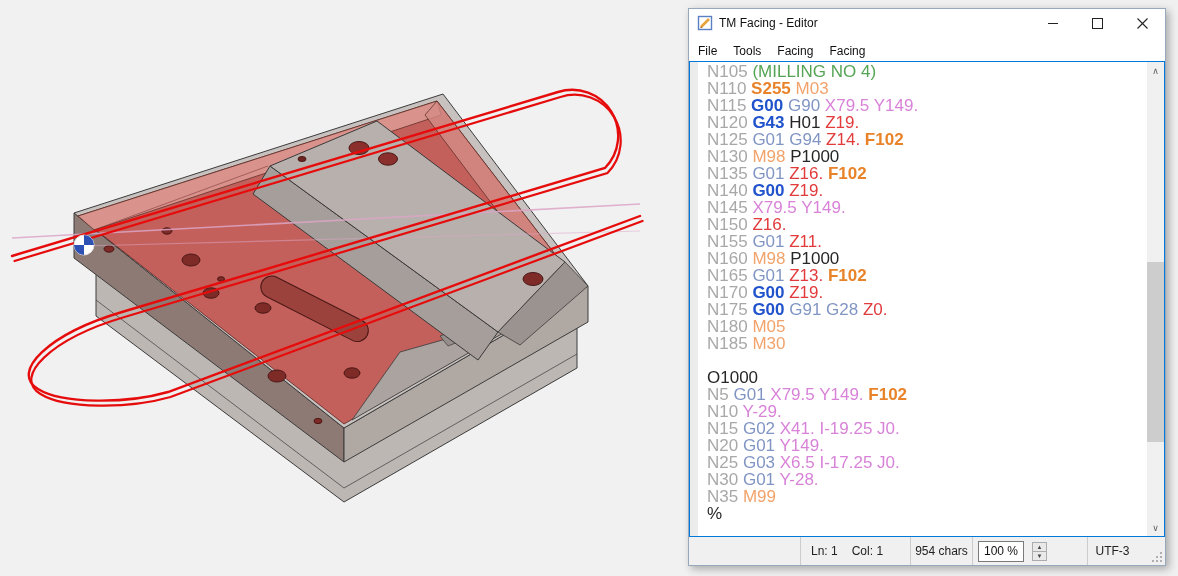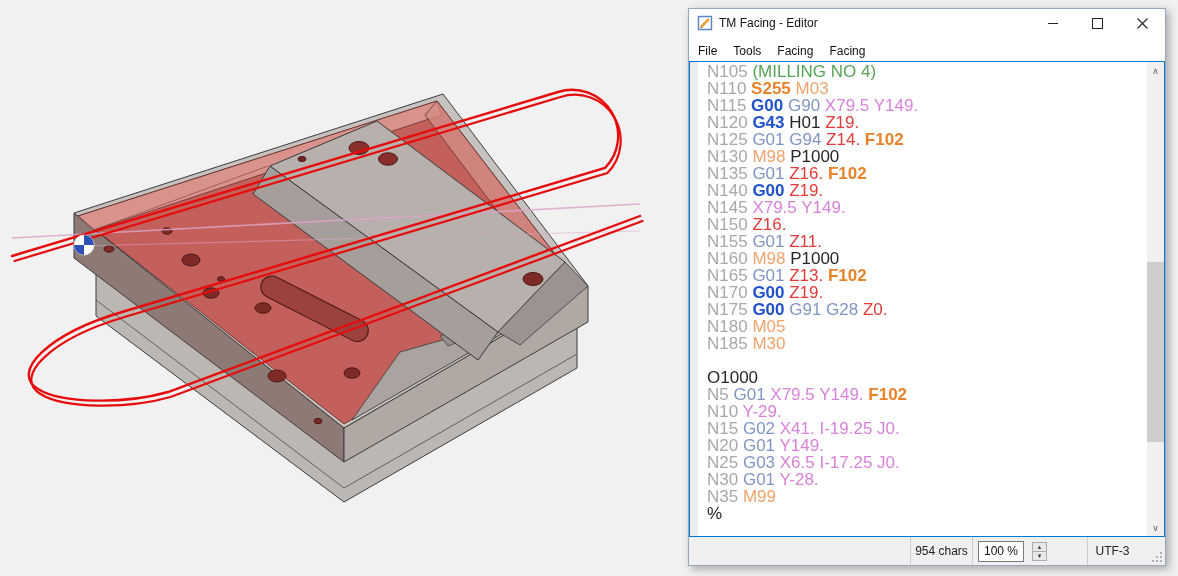--- a/index.html
+++ b/index.html
@@ -191,20 +191,24 @@
     <div class="code"><div class="cl"><span class="tk-ln">N105 </span><span class="tk-cm">(MILLING NO 4)</span></div><div class="cl"><span class="tk-ln">N110 </span><span class="tk-fb">S255</span><span class="tk-bk"> </span><span class="tk-mm">M03</span></div><div class="cl"><span class="tk-ln">N115 </span><span class="tk-gb">G00</span><span class="tk-bk"> </span><span class="tk-gm">G90</span><span class="tk-bk"> </span><span class="tk-xy">X79.5 Y149.</span></div><div class="cl"><span class="tk-ln">N120 </span><span class="tk-gb">G43</span><span class="tk-bk"> H01 </span><span class="tk-zz">Z19.</span></div><div class="cl"><span class="tk-ln">N125 </span><span class="tk-gm">G01 G94 </span><span class="tk-zz">Z14. </span><span class="tk-fb">F102</span></div><div class="cl"><span class="tk-ln">N130 </span><span class="tk-mm">M98 </span><span class="tk-bk">P1000</span></div><div class="cl"><span class="tk-ln">N135 </span><span class="tk-gm">G01 </span><span class="tk-zz">Z16. </span><span class="tk-fb">F102</span></div><div class="cl"><span class="tk-ln">N140 </span><span class="tk-gb">G00</span><span class="tk-zz"> Z19.</span></div><div class="cl"><span class="tk-ln">N145 </span><span class="tk-xy">X79.5 Y149.</span></div><div class="cl"><span class="tk-ln">N150 </span><span class="tk-zz">Z16.</span></div><div class="cl"><span class="tk-ln">N155 </span><span class="tk-gm">G01 </span><span class="tk-zz">Z11.</span></div><div class="cl"><span class="tk-ln">N160 </span><span class="tk-mm">M98 </span><span class="tk-bk">P1000</span></div><div class="cl"><span class="tk-ln">N165 </span><span class="tk-gm">G01 </span><span class="tk-zz">Z13. </span><span class="tk-fb">F102</span></div><div class="cl"><span class="tk-ln">N170 </span><span class="tk-gb">G00</span><span class="tk-zz"> Z19.</span></div><div class="cl"><span class="tk-ln">N175 </span><span class="tk-gb">G00</span><span class="tk-gm"> G91 G28 </span><span class="tk-zz">Z0.</span></div><div class="cl"><span class="tk-ln">N180 </span><span class="tk-mm">M05</span></div><div class="cl"><span class="tk-ln">N185 </span><span class="tk-mm">M30</span></div><div class="cl">&nbsp;</div><div class="cl"><span class="tk-bk">O1000</span></div><div class="cl"><span class="tk-ln">N5 </span><span class="tk-gm">G01 </span><span class="tk-xy">X79.5 Y149. </span><span class="tk-fb">F102</span></div><div class="cl"><span class="tk-ln">N10 </span><span class="tk-xy">Y-29.</span></div><div class="cl"><span class="tk-ln">N15 </span><span class="tk-gm">G02 </span><span class="tk-xy">X41. I-19.25 J0.</span></div><div class="cl"><span class="tk-ln">N20 </span><span class="tk-gm">G01 </span><span class="tk-xy">Y149.</span></div><div class="cl"><span class="tk-ln">N25 </span><span class="tk-gm">G03 </span><span class="tk-xy">X6.5 I-17.25 J0.</span></div><div class="cl"><span class="tk-ln">N30 </span><span class="tk-gm">G01 </span><span class="tk-xy">Y-28.</span></div><div class="cl"><span class="tk-ln">N35 </span><span class="tk-mm">M99</span></div><div class="cl"><span class="tk-bk">%</span></div></div>
     <div class="scrollbar">
       <div class="sb-arrow sb-up">∧</div>
       <div class="sb-thumb"></div>
       <div class="sb-arrow sb-down">∨</div>
     </div>
   </div>
 
   <div class="statusbar">
     <div class="sb-spacer"></div>
+    <div class="sb-cell sb-lncol">
+      <span>Ln: 1</span>
+      <span>Col: 1</span>
+    </div>
     <div class="sb-cell sb-chars">954 chars</div>
     <div class="sb-cell sb-zoomcell">
       <div class="zoom-box">100 %</div>
       <div class="spin">
         <div class="spin-btn">▲</div>
         <div class="spin-btn">▼</div>
       </div>
     </div>
     <div class="sb-cell sb-ins">INS</div>
     <div class="sb-cell sb-enc">UTF-3</div>

